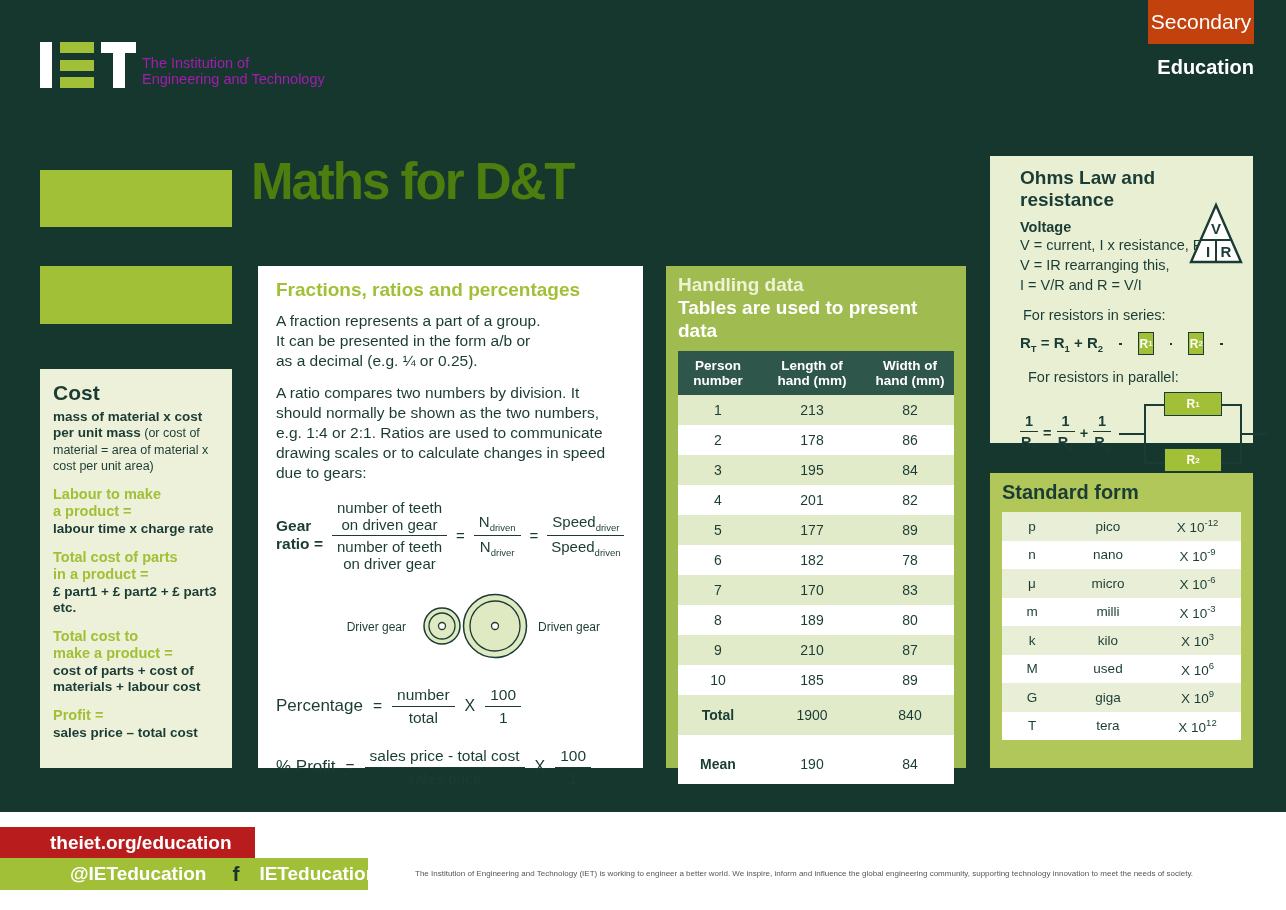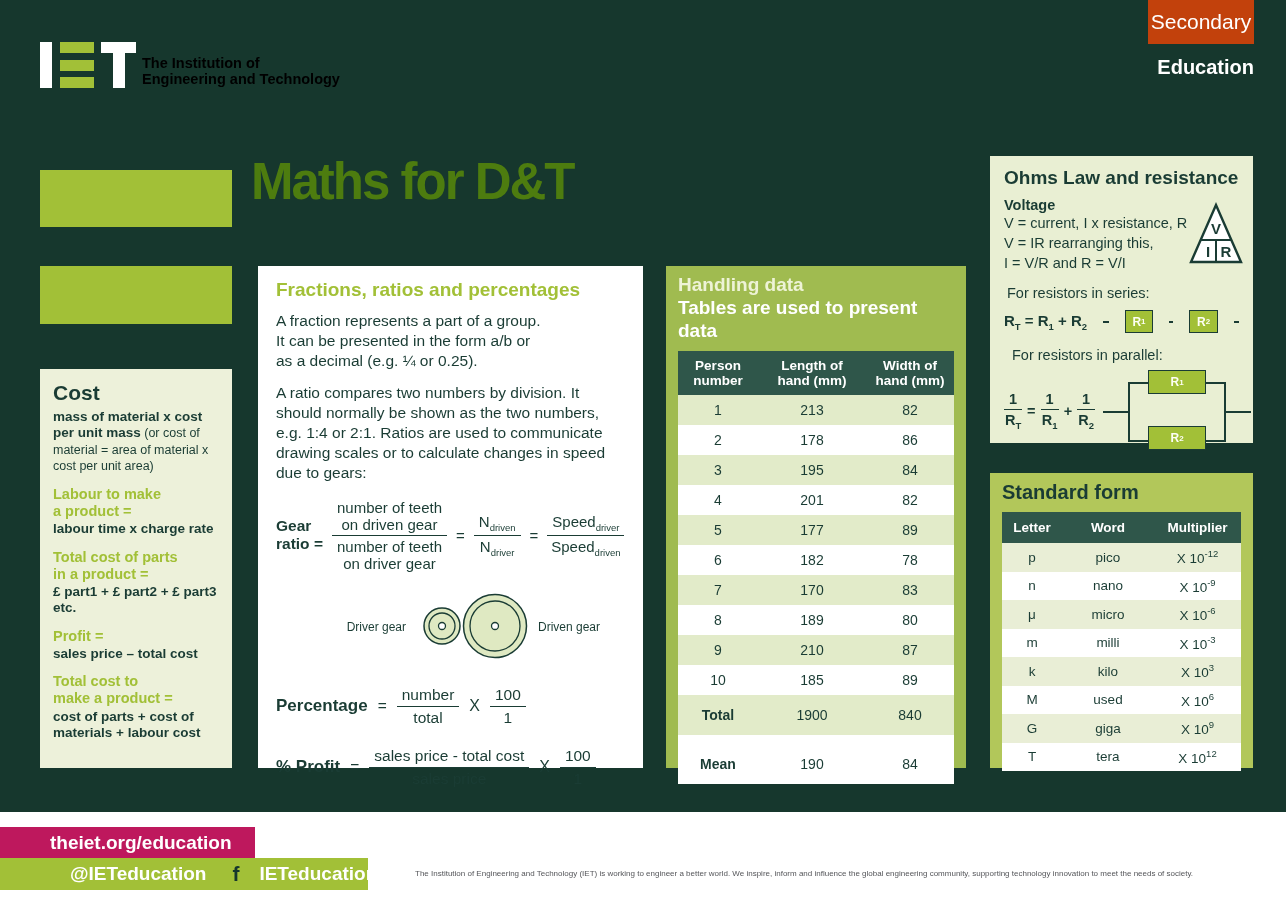--- a/index.html
+++ b/index.html
@@ -16,21 +16,21 @@
   
   .bg-dark { left:0; top:0; width:1286px; height:812px; background:#16372d; }
 
   
   .logo { left:40px; top:42px; width:96px; height:46px; }
   .logo-i { left:0; top:0; width:12px; height:46px; background:#ffffff; }
   .logo-ebar { left:20px; width:34px; height:11px; background:#a2c037; }
   .eb1 { top:0; } .eb2 { top:17.5px; } .eb3 { top:35px; }
   .logo-ttop { left:61px; top:0; width:35px; height:11px; background:#ffffff; }
   .logo-tstem { left:73px; top:0; width:12px; height:46px; background:#ffffff; }
-  .tagline { left:142px; top:56px; color:#000000; font-weight:bold; font-size:14.5px; line-height:1.1; }
+  .tagline { left:142px; top:56px; color:#a21caf; font-weight:normal; font-size:14.5px; line-height:1.1; }
 
   
   .badge { left:1148px; top:0; width:106px; height:44px; background:#c2410c;
            color:#fff; font-size:21px; display:flex; align-items:center; justify-content:center; }
   .education { left:1148px; top:56px; width:106px; text-align:right; color:#fff; font-weight:bold; font-size:20px; }
 
   
   .main-title { left:251px; top:152px; color:#4d7c0f; font-size:51px; font-weight:bold; letter-spacing:-2px; }
   .rect1 { left:40px; top:170px; width:192px; height:57px; background:#a2c037; }
   .rect2 { left:40px; top:266px; width:192px; height:58px; background:#a2c037; }
@@ -58,42 +58,42 @@
   .gf-label { font-weight:bold; font-size:15.5px; line-height:1.15; }
   .gear-eq { font-size:15px; }
 
   .gear-diagram { position:relative; height:84px; margin-top:12px; }
   .gd-label { position:absolute; font-size:12px; color:#1a3c34; top:36px; }
   .gd-l1 { left:18px; width:112px; text-align:right; }
   .gd-l2 { left:262px; }
   .gears-svg { position:absolute; left:136px; top:2px; }
 
   .pct-row { display:flex; align-items:center; gap:10px; margin-top:18px; font-size:15.5px; }
-  .pct-label { font-weight:bold; font-size:17px;text-align:right; }
+  .pct-label { font-weight:normal; font-size:17px;text-align:right; }
   .pct-x { font-size:16px; }
   .profit-row { margin-top:20px; }
 
   
   .handling { left:666px; top:266px; width:300px; height:502px; background:#a0bb50; padding:8px 12px; }
   .hd-title { color:#eef3d6; font-size:19px; font-weight:bold; line-height:1.2; }
   .hd-sub { color:#ffffff; font-size:19px; font-weight:bold; line-height:1.2; margin-bottom:9px; }
   .h-table { width:276px; background:#4c1d95; }
   .h-head { display:flex; background:#2f564a; color:#ffffff; font-weight:bold; font-size:13.5px;
             height:44px; align-items:center; text-align:center; }
   .h-row { display:flex; height:30px; align-items:center; text-align:center; font-size:14px; color:#1a3c34; background:#ffffff; }
   .h-row.odd { background:#e2ebc9; }
   .h-row.totals { height:40px; background:#e2ebc9; }
   .h-row.means { height:40px; background:#ffffff; }
   .h-gap { height:9px; background:#ffffff; }
   .hc1 { width:80px; } .hc2 { width:108px; } .hc3 { width:88px; }
   .h-bold { font-weight:bold; }
   .h-head .hc2, .h-head .hc3 { padding:0 8px; }
 
   
-  .ohms { left:990px; top:156px; width:263px; height:287px; background:#e9efd3; padding:11px 14px; }
+  .ohms { left:990px; top:156px; width:263px; height:287px; background:#e9efd3; padding:11px 30px; }
   .ohms-title { font-size:19px; font-weight:bold; color:#1a3c34; margin-bottom:8px; }
   .ohms-vhead { font-size:14.5px; font-weight:bold; }
   .ohms-line { font-size:14.5px; line-height:1.38; }
   .vir { left:1188px; top:202px; width:56px; height:64px; }
   .vir span { position:absolute; font-weight:bold; color:#1a3c34; font-size:15px; transform:translateX(-50%); }
   .vir .v { left:28px; top:18px; } .vir .i { left:20px; top:41px; } .vir .r { left:38px; top:41px; }
 
   .ohms-serlabel { margin-top:12px; font-size:14.5px; padding-left:3px; }
   .res-row { display:flex; align-items:center; margin-top:9px;gap:16px; }
   .res-eq { font-weight:bold; font-size:15px; white-space:nowrap; }
@@ -114,21 +114,21 @@
   .sf-title { font-size:20px; font-weight:bold; color:#1a3c34; margin-bottom:8px; }
   .s-table { width:239px; background:#ffffff; }
   .s-head { display:flex; background:#2f564a; color:#ffffff; font-weight:bold; font-size:13.5px;
             height:31px; align-items:center; text-align:center; }
   .s-row { display:flex; height:28.5px; align-items:center; text-align:center; font-size:13.5px; color:#1a3c34; background:#ffffff; }
   .s-row.odd { background:#e9eed6; }
   .sc1 { width:60px; } .sc2 { width:92px; } .sc3 { width:87px; }
 
   
   .white-band { left:0; top:812px; width:1286px; height:98px; background:#ffffff; }
-  .url-bar { left:0; top:827px; width:255px; height:31px; background:#be185d; color:#ffffff;
+  .url-bar { left:0; top:827px; width:255px; height:31px; background:#b91c1c; color:#ffffff;
              display:flex; align-items:center; padding-left:50px; font-size:19px; font-weight:bold; }
   .social-bar { left:0; top:858px; width:368px; height:32px; background:#a2c037; color:#ffffff;
                 display:flex; align-items:center; gap:20px; padding-left:50px; font-size:19px; font-weight:bold; }
   .fb-f { color:#16372d; font-size:21px; font-weight:bold; margin-left:6px; }
   .fine-print { left:415px; top:868px; width:865px; font-size:8px; line-height:1.5; color:#55565a; }
 </style>
 </head>
 <body>
 
 <div class="abs bg-dark"></div>
@@ -169,30 +169,30 @@
 
   <div>
     <div class="cost-head">
       <div>Total cost of parts</div>
       <div>in a product =</div>
     </div>
     <div class="cost-body">£ part1 + £ part2 + £ part3 etc.</div>
   </div>
 
   <div>
-    <div class="cost-head">Profit =</div>
-    <div class="cost-body">sales price – total cost</div>
-  </div>
-
-  <div>
     <div class="cost-head">
       <div>Total cost to</div>
       <div>make a product =</div>
     </div>
     <div class="cost-body">cost of parts + cost of materials + labour cost</div>
+  </div>
+
+  <div>
+    <div class="cost-head">Profit =</div>
+    <div class="cost-body">sales price – total cost</div>
   </div>
 </section>
 
 <section class="abs fractions">
   <div class="fr-title">Fractions, ratios and percentages</div>
   <div class="fr-para">
     <div>A fraction represents a part of a group.</div>
     <div>It can be presented in the form a/b or</div>
     <div>as a decimal (e.g. ¼ or 0.25).</div>
   </div>
@@ -406,25 +406,20 @@
     <line x1="28" y1="38" x2="28" y2="60" stroke="#1a3c34" stroke-width="2"></line>
   </svg>
   <span class="v">V</span>
   <span class="i">I</span>
   <span class="r">R</span>
 </div>
 
 <section class="abs standard">
   <div class="sf-title">Standard form</div>
   <div class="s-table">
-    <div class="s-head">
-      <div class="sc1">Letter</div>
-      <div class="sc2">Word</div>
-      <div class="sc3">Multiplier</div>
-    </div>
     <div class="s-row odd">
         <div class="sc1">p</div>
         <div class="sc2">pico</div>
         <div class="sc3"><span>X 10</span><span class="sup">-12</span></div>
       </div>
     <div class="s-row">
         <div class="sc1">n</div>
         <div class="sc2">nano</div>
         <div class="sc3"><span>X 10</span><span class="sup">-9</span></div>
       </div>

